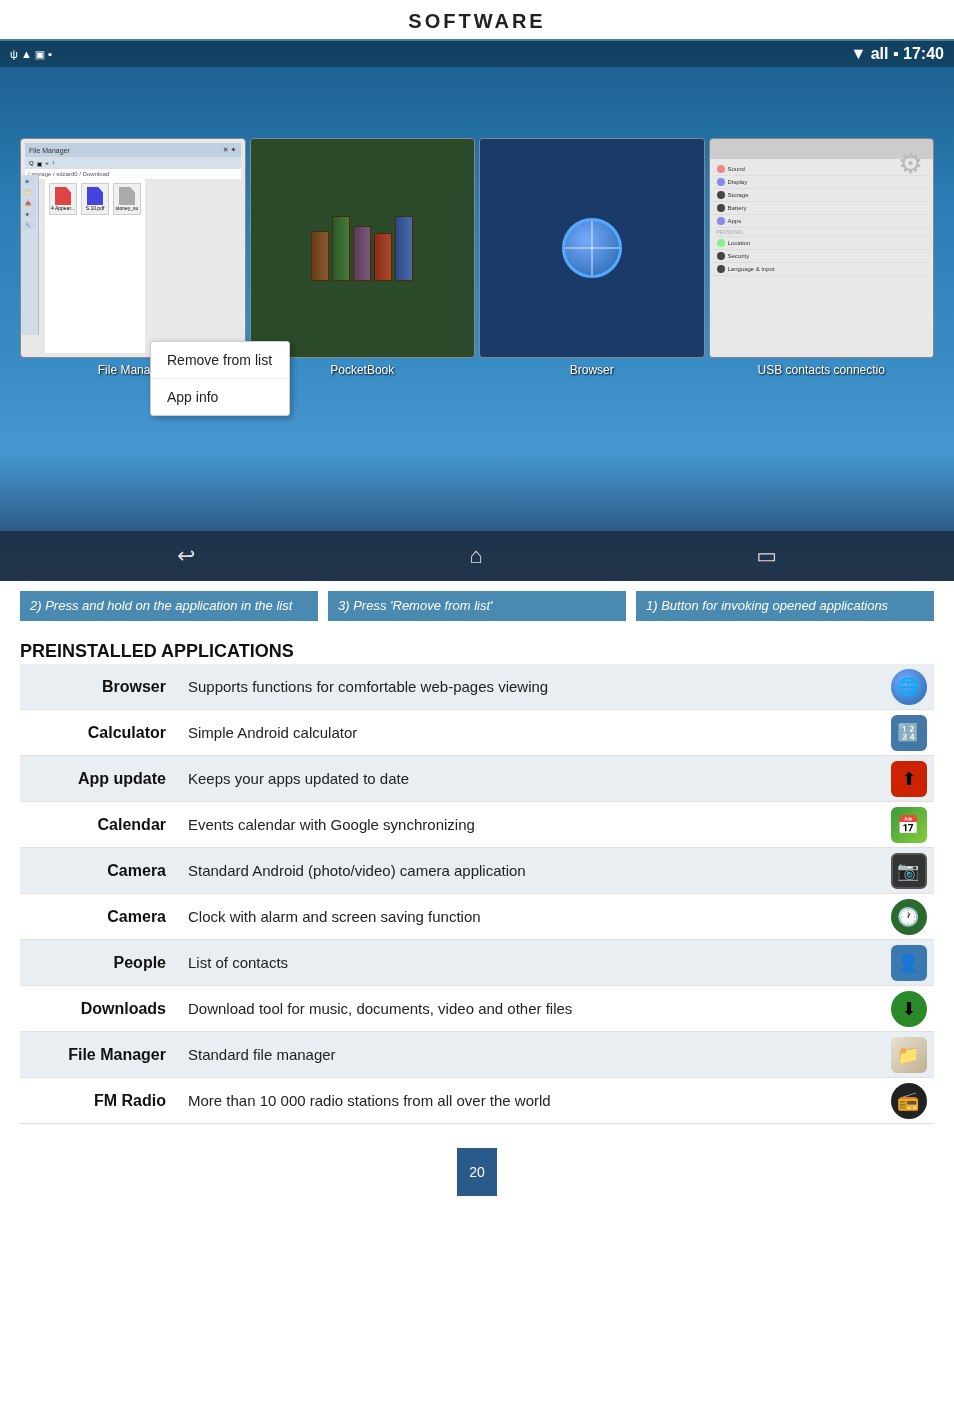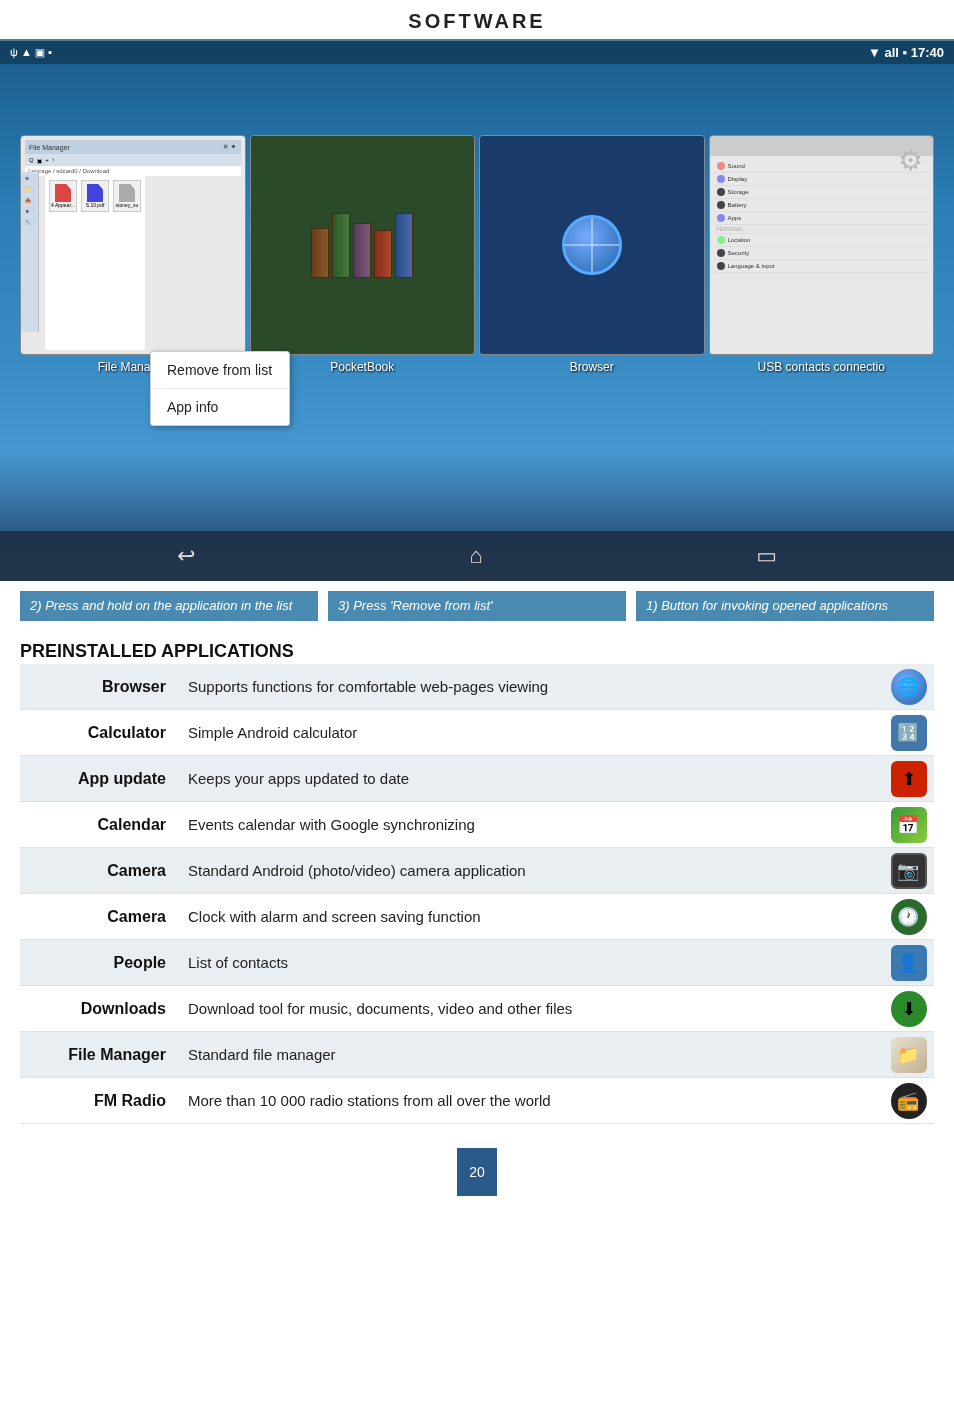--- a/index.html
+++ b/index.html
@@ -37,21 +37,21 @@
     .status-bar {
       display: flex;
       justify-content: space-between;
       align-items: center;
       padding: 4px 10px;
       background: rgba(0,0,0,0.3);
       color: #fff;
       font-size: 11px;
     }
     .status-bar .left-icons { display: flex; gap: 4px; align-items: center; }
-    .status-bar .right-info { font-size: 13px; font-weight: bold; }
+    .status-bar .right-info { font-size: 16px; font-weight: bold; }
 
     
     .app-thumbnails {
       display: flex;
       flex-direction: row;
       gap: 4px;
       padding: 10px 20px;
       height: 320px;
       align-items: flex-end;
     }
@@ -220,21 +220,21 @@
       font-size: 12px;
       color: #fff;
       margin-top: 5px;
       text-shadow: 1px 1px 2px #000;
     }
 
     
     .context-menu {
       position: absolute;
       left: 150px;
-      top: 310px;
+      top: 300px;
       background: #fff;
       border: 1px solid #ccc;
       border-radius: 3px;
       box-shadow: 2px 2px 6px rgba(0,0,0,0.3);
       z-index: 10;
       min-width: 140px;
     }
     .context-menu-item {
       padding: 10px 16px;
       font-size: 14px;

